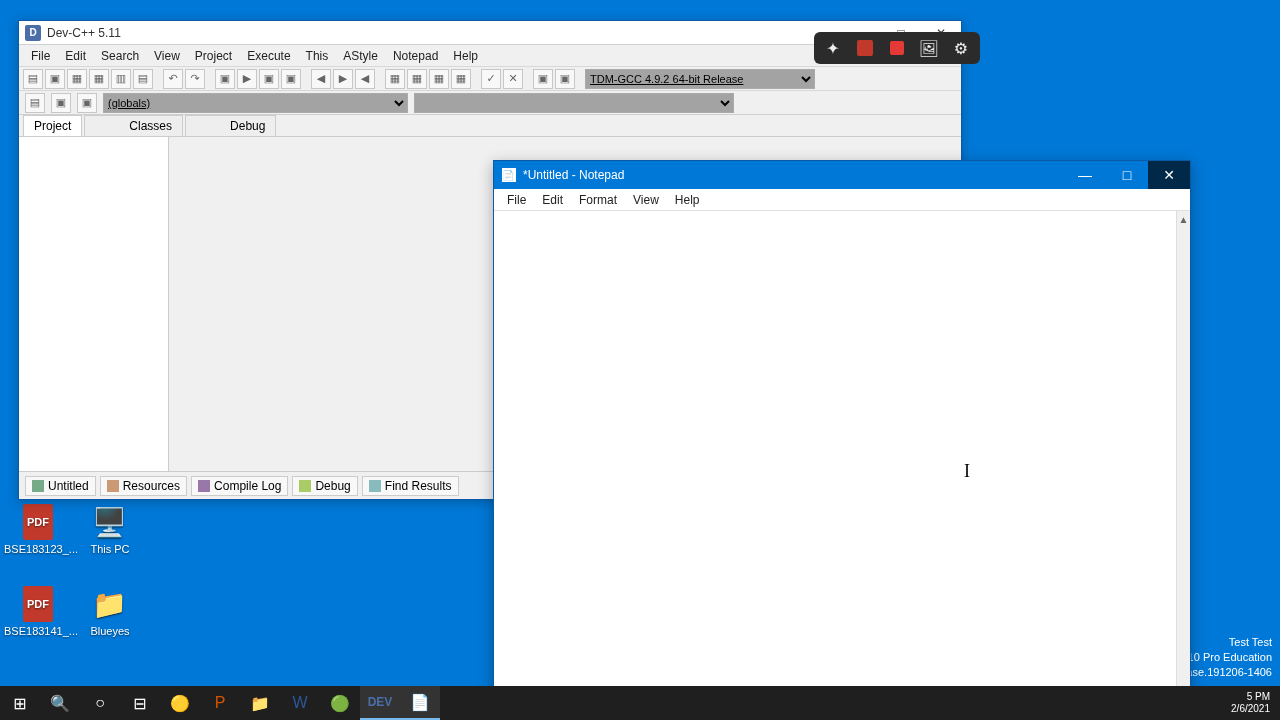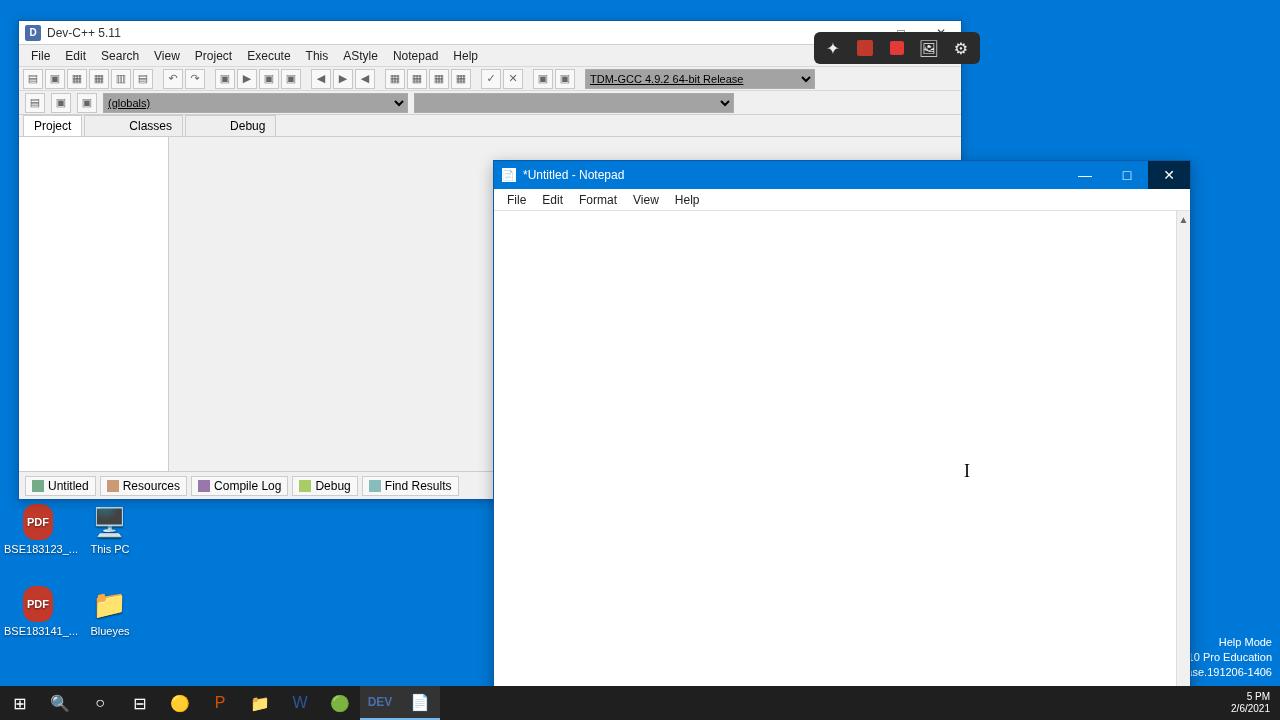--- a/index.html
+++ b/index.html
@@ -1,21 +1,21 @@
 <!DOCTYPE html>
 <html><head>
 <meta charset="utf-8">
 <style>
 * { margin: 0; padding: 0; box-sizing: border-box; font-family: "Segoe UI", Tahoma, sans-serif; }
 body { width: 1280px; height: 720px; background: #0078d7; overflow: hidden; position: relative; }
 
 
 .desktop-icon { position: absolute; width: 68px; text-align: center; color: #fff; font-size: 11px; text-shadow: 0 1px 2px rgba(0,0,0,.6); cursor: default; }
 .desktop-icon .ico { width: 36px; height: 36px; margin: 0 auto 3px; display: flex; align-items: center; justify-content: center; font-size: 28px; }
-.pdf-ico { background: #c0392b; color: #fff; width: 30px; height: 36px; border-radius: 12px; font-size: 11px; font-weight: bold; display: flex; align-items: center; justify-content: center; }
+.pdf-ico { background: #c0392b; color: #fff; width: 30px; height: 36px; border-radius: 2px; font-size: 11px; font-weight: bold; display: flex; align-items: center; justify-content: center; }
 .pc-ico { color: #cfd8dc; }
 .folder-ico { color: #ffd96a; }
 
 
 .recorder { position: absolute; right: 300px; top: 32px; background: #2b2b2b; border-radius: 6px; padding: 5px 8px; display: flex; gap: 10px; align-items: center; z-index: 60; }
 .recorder .ri { width: 22px; height: 22px; display: flex; align-items: center; justify-content: center; color: #eee; font-size: 16px; }
 .recorder .rec-dot { width: 16px; height: 16px; background: #c0392b; border-radius: 2px; }
 .recorder .rec-red { width: 14px; height: 14px; background: #e53935; border-radius: 2px; }
 
 
@@ -62,21 +62,21 @@
 .taskbar .tbi { width: 40px; height: 34px; display:flex; align-items:center; justify-content:center; color:#fff; font-size:16px; }
 .taskbar .tbi.active { border-bottom: 2px solid #76b9ed; background:#333; }
 .taskbar .spacer { flex:1; }
 .sys { color:#fff; font-size:10px; text-align:right; padding: 0 10px; line-height:1.2; }
 .watermark { position:absolute; right: 8px; bottom: 40px; color:#fff; font-size: 11px; text-align:right; line-height:1.35; z-index:5; }
 </style>
 </head>
 <body>
 
 <div class="watermark">
-  <div>Help Mode</div>
+  <div>Test Test</div>
   <div>10 Pro Education</div>
   <div>ase.191206-1406</div>
 </div>
 
 <div class="desktop-icon" style="left:4px; top:504px;">
   <div class="ico">
       <div class="pdf-ico">PDF</div>
     </div>
   <div>BSE183123_...</div>
 </div>

